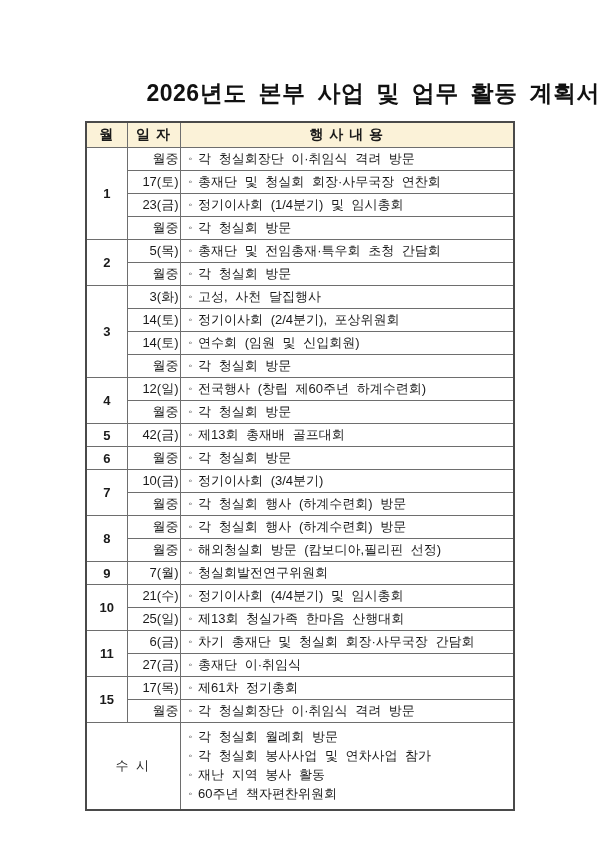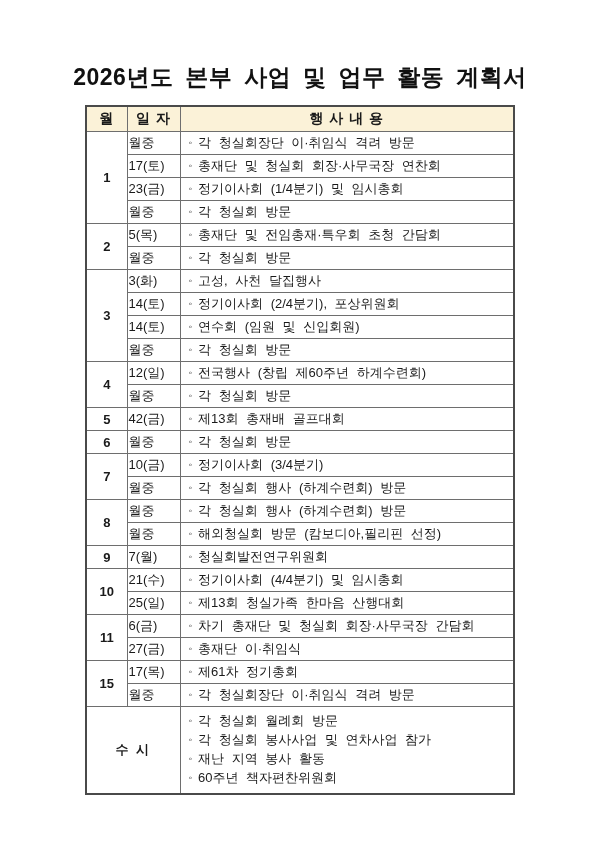--- a/index.html
+++ b/index.html
@@ -14,22 +14,22 @@
     color: var(--text, #1a1a1a);
     overflow: hidden;
   }
   .page {
     width: 600px;
     height: 849px;
     box-sizing: border-box;
     padding-top: 62px;
   }
   .title {
-    margin: 0 auto 12px auto;
-    text-align: center;
+    margin: 16px auto 12px auto;
+    text-align: right;
     font-size: 23px;
     font-weight: bold;
     letter-spacing: 0.5px;
     color: #111111;
     word-spacing: 5px;
   }
   table.plan {
     width: 430px;
     margin: 0 auto;
     border-collapse: collapse;
@@ -49,35 +49,35 @@
     text-align: center;
     letter-spacing: 1px;
   }
   td.month-cell {
     text-align: center;
     font-weight: bold;
     font-size: 14px;
     width: 41px;
   }
   td.date-cell {
-    text-align: left;
+    text-align: right;
     height: 20px;
     width: 53px;
     white-space: nowrap;
   }
   td.event-cell {
     text-align: left;
     padding: 0 14px 0 8px;
     word-spacing: 4px;
     white-space: nowrap;
     overflow: hidden;
   }
   td.anytime-label {
     text-align: center;
-    font-weight: bold;
+    font-weight: normal;
     font-size: 14px;
     letter-spacing: 2px;
   }
   td.anytime-events {
     padding: 5px 4px 5px 8px;
     word-spacing: 4px;
   }
   td.anytime-events .event-line {
     line-height: 18px;
     white-space: nowrap;

